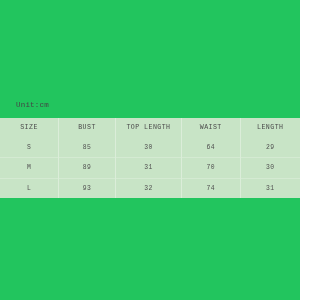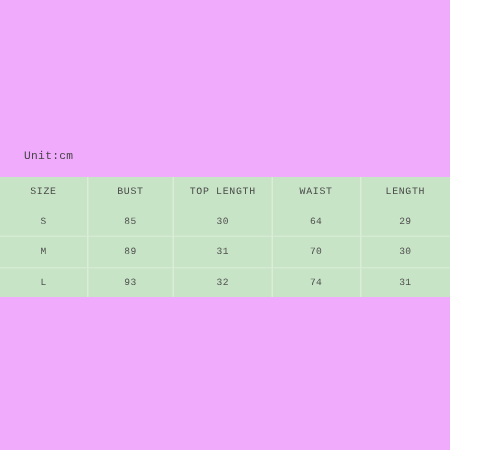--- a/index.html
+++ b/index.html
@@ -10,21 +10,21 @@
     width: 300px;
     height: 300px;
     background: #ffffff;
     font-family: "Liberation Mono", "DejaVu Sans Mono", monospace;
     overflow: hidden;
   }
   .page {
     position: relative;
     width: 300px;
     height: 300px;
-    background: #f0abfc;
+    background: #22c55e;
     box-sizing: border-box;
   }
   .unit-label {
     position: absolute;
     left: 16px;
     top: 101px;
     font-size: 7.5px;
     letter-spacing: 0.2px;
     color: #444444;
     white-space: nowrap;

